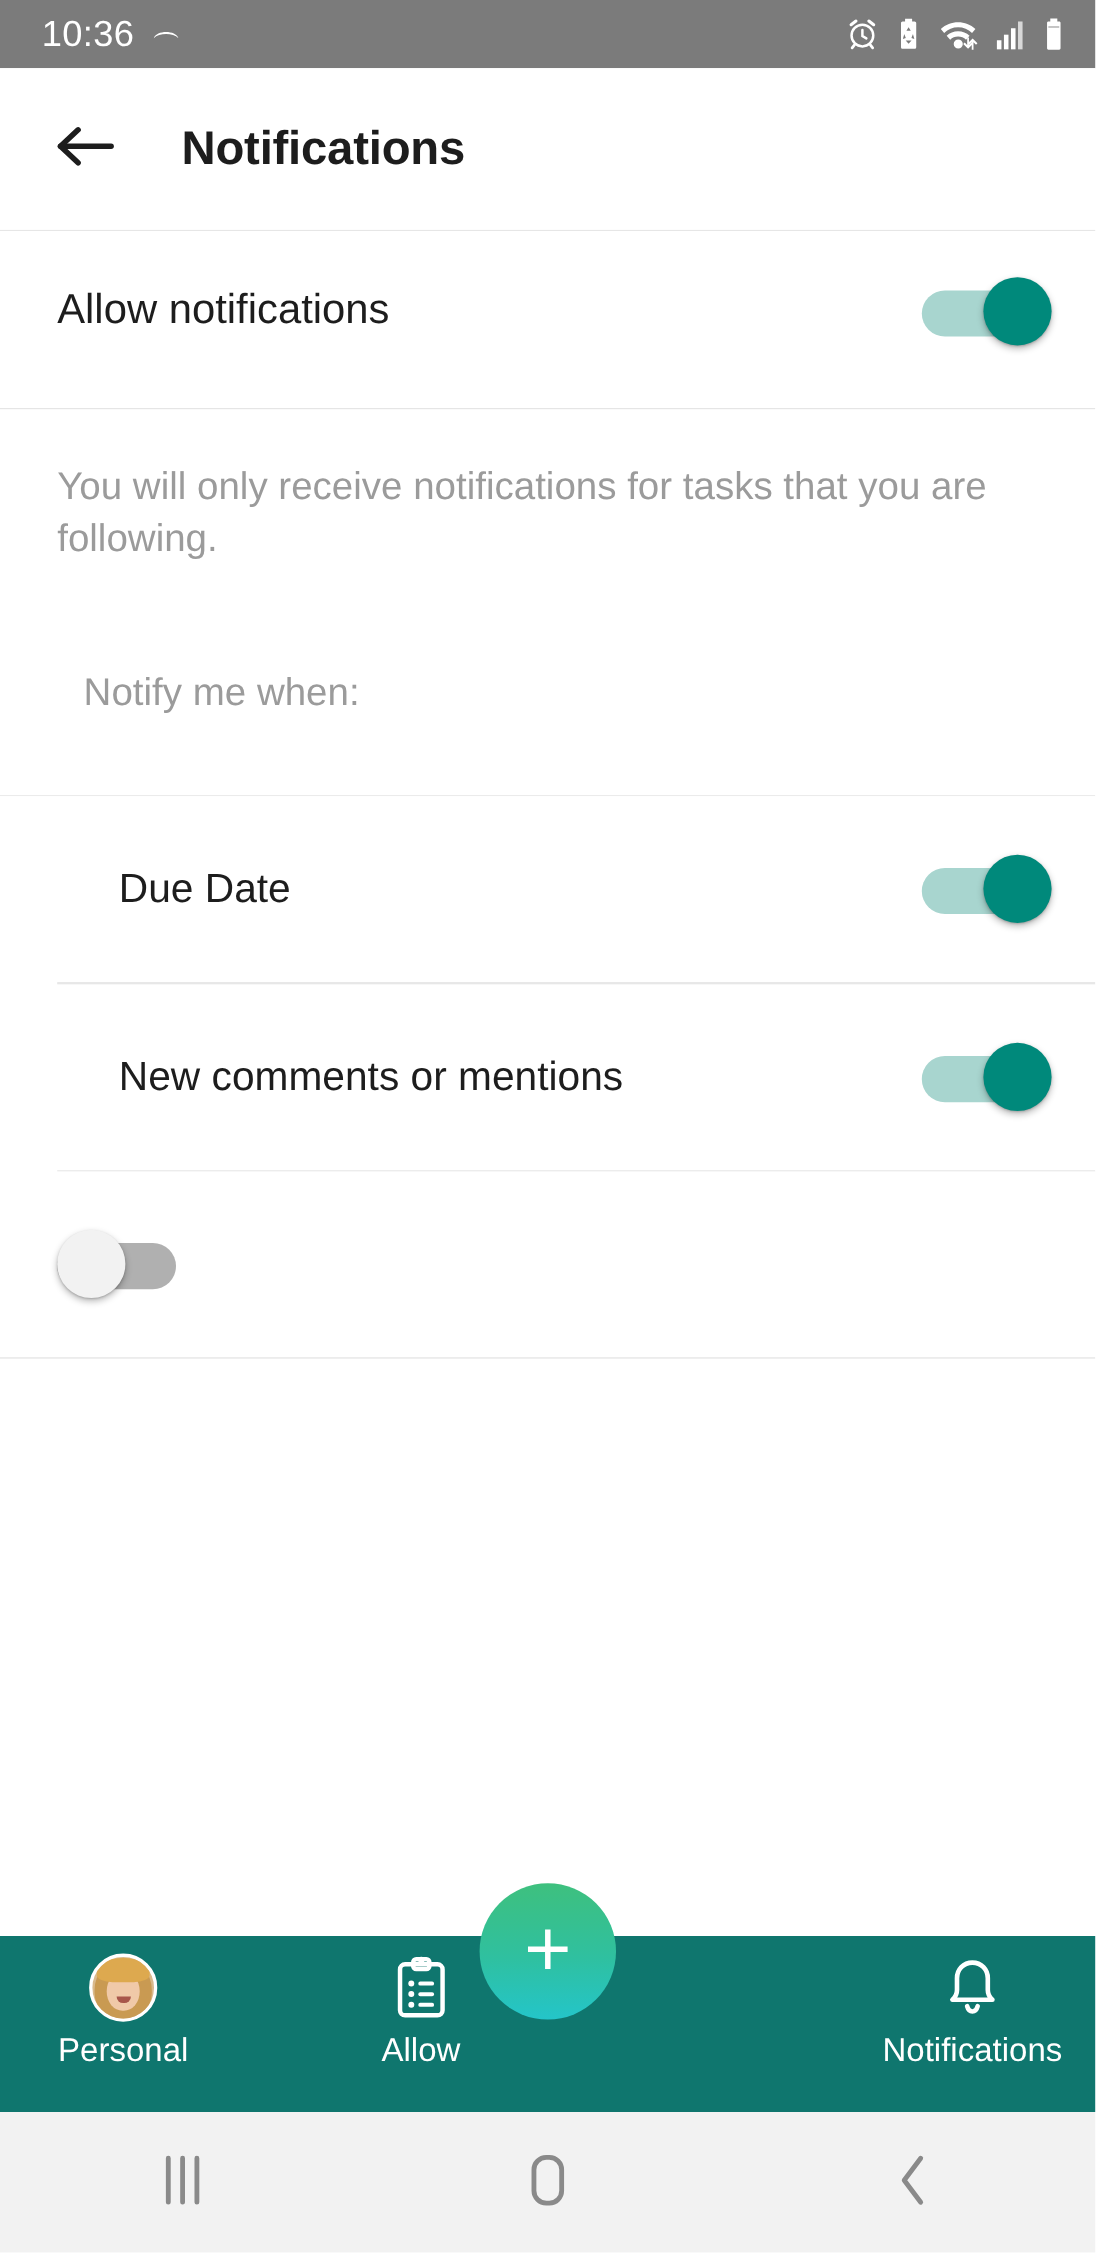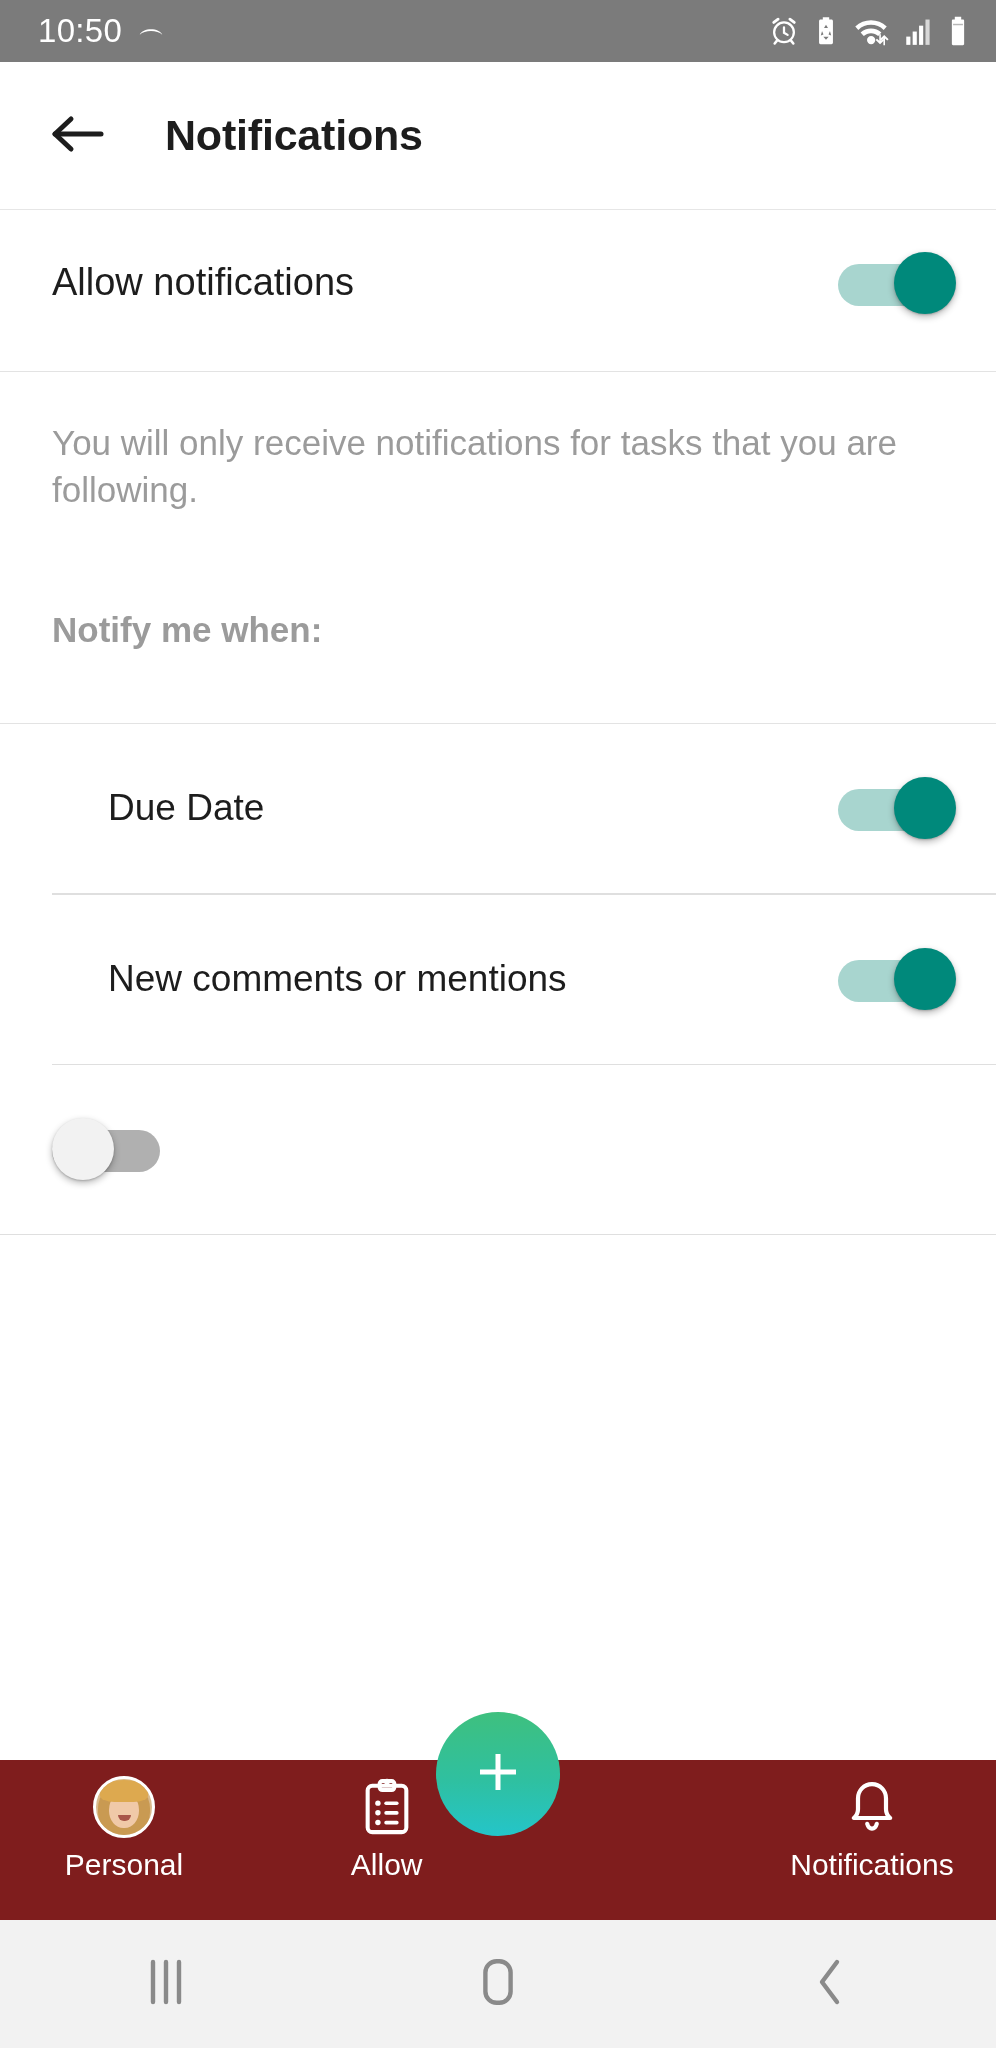--- a/index.html
+++ b/index.html
@@ -116,21 +116,22 @@
   }
 
   .section-label-wrap {
     padding: 96px 52px 0 52px;
     height: 210px;
     border-bottom: 1px solid #e3e3e3;
   }
   .section-label {
     font-size: 35px;
     color: #9b9b9b;
-    font-weight: 700;
+    font-weight: 400;
+    margin-left: 24px;
   }
 
   
   .sub-rows { background: #fff; }
   .row-sub {
     height: 169px;
     display: flex;
     align-items: center;
     justify-content: space-between;
     padding: 0 40px 0 52px;
@@ -177,25 +178,25 @@
   }
   .switch.on .track { background: #a8d5cf; }
   .switch.on .thumb { right: 0; background: #00897b; }
   .switch.off .track { background: #b0b0b0; }
   .switch.off .thumb { left: 0; background: #f2f2f2; }
 
   
   .bottom-nav {
     position: relative;
     height: 160px;
-    background: #7f1d1d;
+    background: #0f766e;
     display: flex;
     align-items: flex-start;
     justify-content: space-between;
-    padding: 0 24px;
+    padding: 0 12px;
     flex: 0 0 auto;
   }
   .nav-item {
     width: 200px;
     padding-top: 16px;
     display: flex;
     flex-direction: column;
     align-items: center;
     gap: 10px;
     cursor: pointer;
@@ -284,21 +285,21 @@
     cursor: pointer;
   }
 </style>
 </head>
 <body>
 
 <div class="phone">
 
   <div class="status-bar">
     <div class="status-left">
-      <span class="status-clock">10:50</span>
+      <span class="status-clock">10:36</span>
       <span>
         <svg class="sb-icon" width="30" height="30" viewBox="0 0 24 24">
           <path d="M3 15 C5 9, 19 9, 21 15 C17 11, 7 11, 3 15 Z" fill="#ffffff"></path>
         </svg>
       </span>
     </div>
     <div class="status-right">
       <span>
         <svg class="sb-icon" width="32" height="32" viewBox="0 0 24 24">
           <circle cx="12" cy="13" r="7.4" fill="none" stroke="#fff" stroke-width="1.7"></circle>

